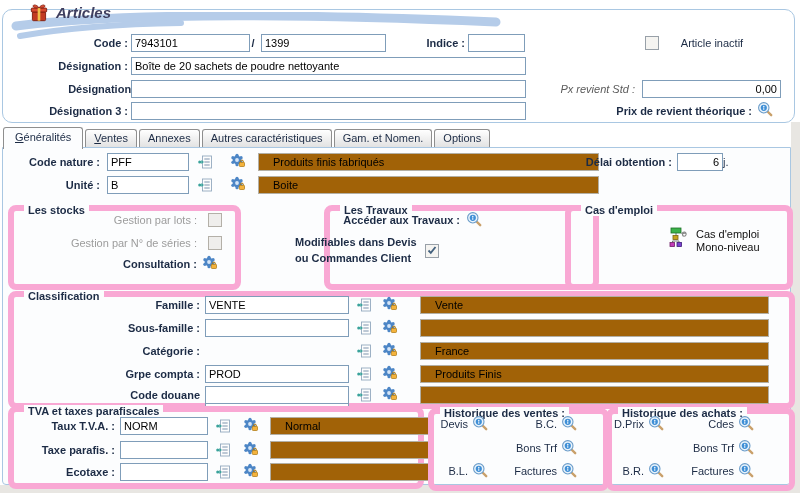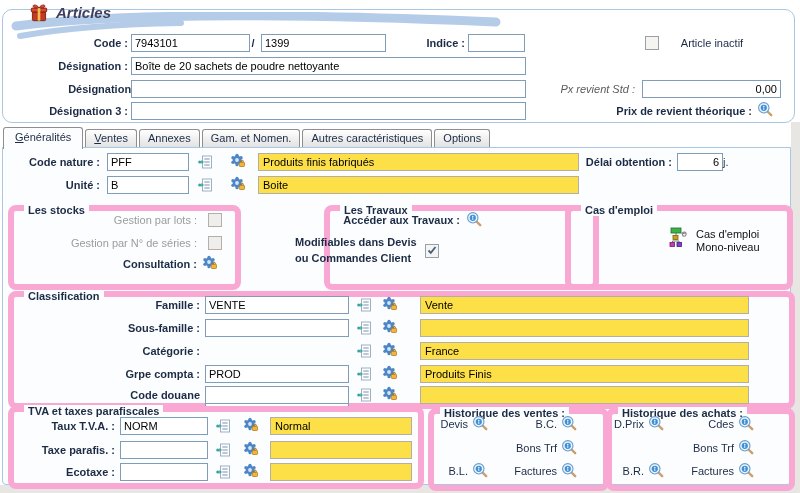--- a/index.html
+++ b/index.html
@@ -7,22 +7,22 @@
        font-family:"Liberation Sans", sans-serif;font-size:11px;color:#000;cursor:default;}
   .abs{position:absolute;}
   .lbl{position:absolute;font-weight:bold;color:#1c2b45;text-align:right;white-space:nowrap;}
   .lblL{position:absolute;font-weight:bold;color:#1c2b45;text-align:left;white-space:nowrap;}
   .plain{font-weight:normal;}
   .dis{color:#9c9c9c;font-weight:normal;}
   .ital{font-style:italic;color:#5a5a5a;font-weight:normal;}
   .inp{position:absolute;background:#fff;border:1px solid #7f9db9;height:16px;line-height:16px;
        padding:0 3px;white-space:nowrap;overflow:hidden;}
   .num{text-align:right;}
-  .disp{position:absolute;background:#fde047;border:1px solid #b3afa4;height:16px;line-height:16px;
-        padding:0 4px;white-space:nowrap;overflow:hidden;}
+  .disp{position:absolute;background:#a16207;border:1px solid #b3afa4;height:16px;line-height:16px;
+        padding:0 14px;white-space:nowrap;overflow:hidden;}
   .grp{position:absolute;border:6px solid #f9a8d4;border-radius:8px;}
   .grp-title{position:absolute;top:-7px;left:10px;background:#fcfdfe;padding:0 4px;font-weight:bold;
              color:#1c2b45;white-space:nowrap;}
   .topbox{position:absolute;left:2px;top:9px;width:791px;height:112px;background:#fff;
           border:1px solid #a9c7e2;border-radius:10px;}
   .content{position:absolute;left:2px;top:147px;width:787px;height:336px;background:#fcfdfe;
            border:1px solid #a9c7e2;border-radius:0 0 4px 4px;}
   .tabs{position:absolute;left:3px;top:126px;height:22px;display:flex;align-items:flex-end;z-index:3;}
   .tab{border:1px solid #8e8e8e;border-bottom:none;border-radius:3px 3px 0 0;height:14px;
        padding:2px 8px 1px;background:linear-gradient(#ffffff,#e2e2e2);margin-right:2px;
@@ -128,22 +128,22 @@
 <div class="inp" style="left:131px;top:102px;width:387px;" role="textbox"></div>
 <div class="lbl" style="left:500px;top:105px;width:252px;">Prix de revient théorique :</div>
 <svg class="ico" style="left:757px;top:101px;">
     <use href="#i-loupe"></use>
   </svg>
 
 <div class="tabs">
   <span class="tab active accel">Généralités</span>
   <span class="tab accel">Ventes</span>
   <span class="tab">Annexes</span>
+  <span class="tab">Autres caractéristiques</span>
   <span class="tab">Gam. et Nomen.</span>
-  <span class="tab">Autres caractéristiques</span>
   <span class="tab">Options</span>
 </div>
 
 <div class="content"></div>
 <div class="strip" style="left:791px;top:122px;width:9px;height:363px;"></div>
 <div class="strip" style="left:0px;top:485px;width:800px;height:8px;"></div>
 
 <div class="lbl" style="left:0px;top:156px;width:100px;">Code nature :</div>
 <div class="inp" style="left:107px;top:153px;width:74px;" role="textbox">PFF</div>
 <svg class="ico14" style="left:198px;top:155px;">

